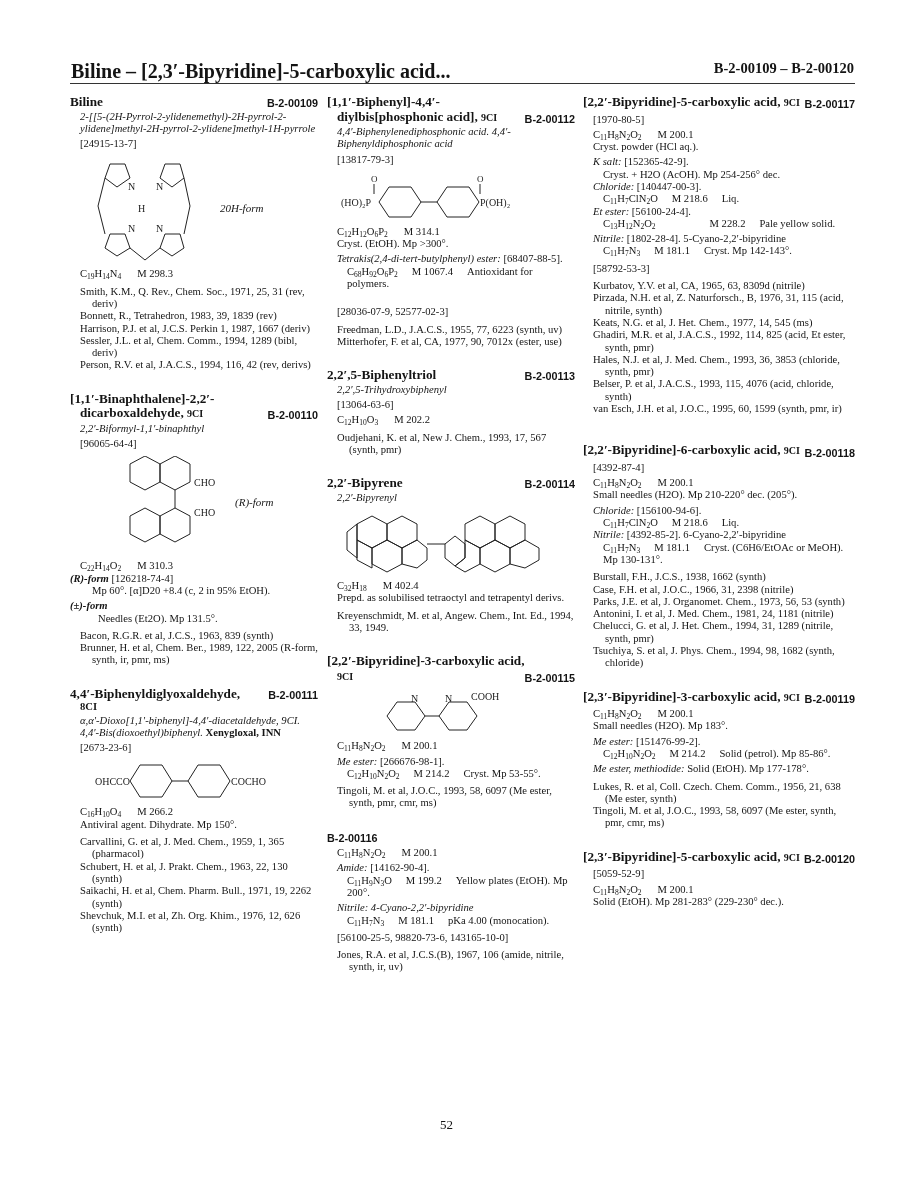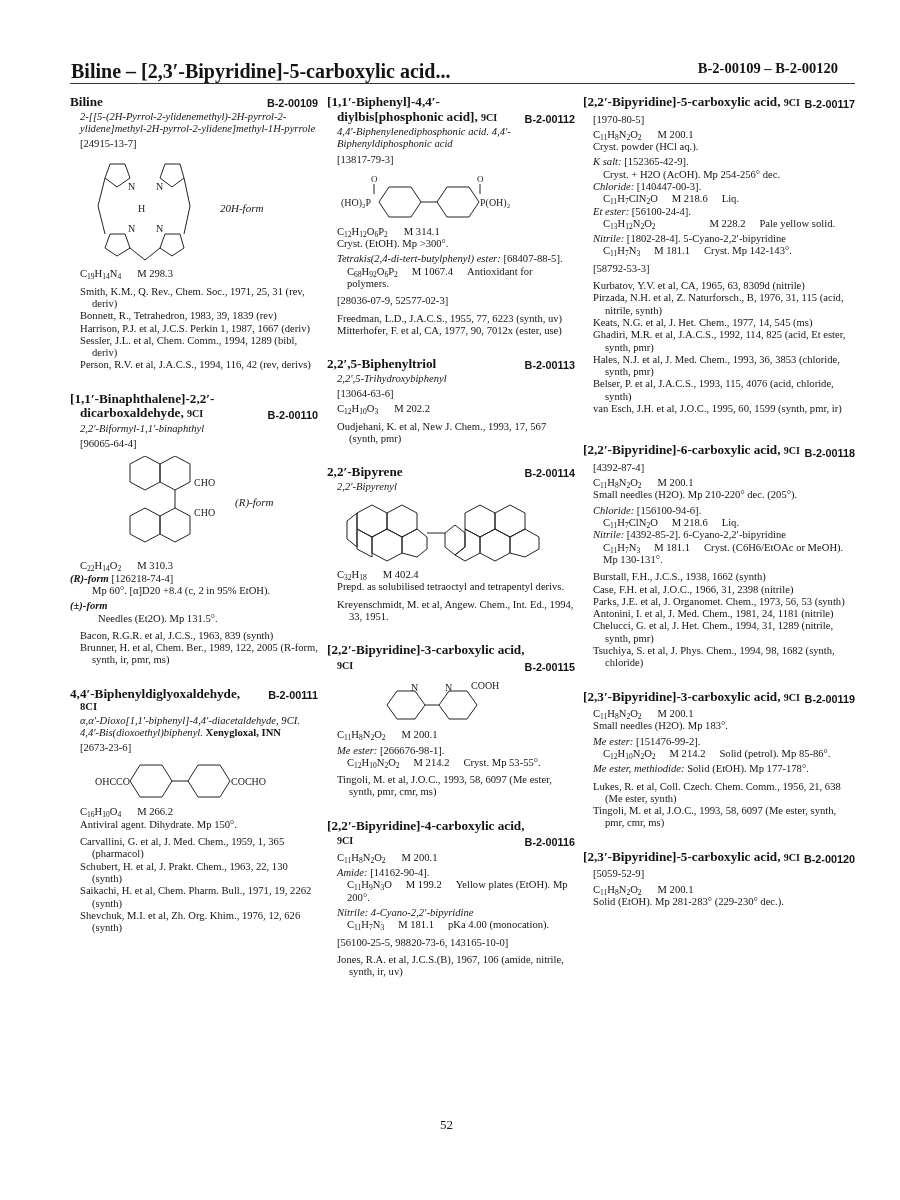--- a/index.html
+++ b/index.html
@@ -1,20 +1,20 @@
 <!DOCTYPE html>
 <html><head>
 <meta charset="utf-8">
 <style>
   html, body { margin:0; padding:0; background:#fff; }
   body { width:900px; height:1200px; position:relative; overflow:hidden;
          font-family:"Liberation Serif", "DejaVu Serif", serif; color:#141414; }
   .page-header { position:absolute; left:71px; top:60px; width:783px; height:22px; }
   .page-header .left { position:absolute; left:0; top:0; font-weight:bold; font-size:20px; }
-  .page-header .right { position:absolute; right:16px; top:0; font-weight:bold; font-size:14.5px; }
+  .page-header .right { position:absolute; right:0; top:0; font-weight:bold; font-size:14.5px; }
   .rule { position:absolute; left:70px; top:83px; width:785px; height:1px; background:#333; }
   .col { position:absolute; top:95px; font-size:10.6px; line-height:12.3px; }
   .col1 { left:70px; width:248px; }
   .col2 { left:327px; width:248px; }
   .col3 { left:583px; width:272px; }
   .entry { margin-bottom:14px; }
   .ehead { display:flex; justify-content:space-between; align-items:flex-end; }
   .ename { font-weight:bold; font-size:13.2px; line-height:14.5px; padding-left:10px; text-indent:-10px; }
   .ename .ci { font-size:10px; font-weight:bold; }
   .ecode { font-family:"Liberation Sans", "DejaVu Sans", sans-serif; font-weight:bold; font-size:10.8px; white-space:nowrap; padding-top:2px; }
@@ -157,21 +157,21 @@
         <polygon points="110,30 120,15 142,15 152,30 142,45 120,45"></polygon>
         <text x="150" y="10" font-size="9" fill="#222" stroke="none">O</text>
         <line x1="153" y1="12" x2="153" y2="22"></line>
         <text x="153" y="34" font-size="10" fill="#222" stroke="none">P(OH)₂</text>
       </svg>
     </div>
     <div class="formula"><span>C<sub>12</sub>H<sub>12</sub>O<sub>6</sub>P<sub>2</sub></span><span class="m">M 314.1</span></div>
     <div class="prop">Cryst. (EtOH). Mp &gt;300°.</div>
     <div class="deriv"><i>Tetrakis(2,4-di-tert-butylphenyl) ester:</i> <span>[68407-88-5].</span></div>
     <div class="prop" style="padding-left:20px;">C<sub>68</sub>H<sub>92</sub>O<sub>6</sub>P<sub>2</sub><span style="margin-left:14px;">M 1067.4</span><span style="margin-left:14px;">Antioxidant for polymers.</span></div>
-    <div class="cas" style="margin-top:5px;">[28036-07-9, 52577-02-3]</div>
+    <div class="cas" style="margin-top:16px;">[28036-07-9, 52577-02-3]</div>
     <div class="refs">
       <div class="ref">Freedman, L.D., J.A.C.S., 1955, 77, 6223 (synth, uv)</div>
       <div class="ref">Mitterhofer, F. et al, CA, 1977, 90, 7012x (ester, use)</div>
     </div>
   </div>
 
   <div class="entry" style="margin-top:20px;">
     <div class="ehead">
         <span class="ename">2,2′,5-Biphenyltriol</span>
         <span class="ecode">B-2-00113</span>
@@ -203,21 +203,21 @@
         <polygon points="138,14 153,6 168,14 168,30 153,38 138,30"></polygon>
         <polygon points="168,14 183,6 198,14 198,30 183,38 168,30"></polygon>
         <polygon points="138,30 153,38 153,54 138,62 128,56 138,48"></polygon>
         <polygon points="153,38 168,30 183,38 183,54 168,62 153,54"></polygon>
         <polygon points="183,38 198,30 212,38 212,50 198,58 183,54"></polygon>
       </svg>
     </div>
     <div class="formula"><span>C<sub>32</sub>H<sub>18</sub></span><span class="m">M 402.4</span></div>
     <div class="ref">Prepd. as solubilised tetraoctyl and tetrapentyl derivs.</div>
     <div class="refs">
-      <div class="ref">Kreyenschmidt, M. et al, Angew. Chem., Int. Ed., 1994, 33, 1951.</div>
+      <div class="ref">Kreyenschmidt, M. et al, Angew. Chem., Int. Ed., 1994, 33, 1949.</div>
     </div>
   </div>
 
   <div class="entry" style="margin-top:20px;">
     <div class="ehead">
         <span class="ename"><span>[2,2′-Bipyridine]-3-carboxylic acid,</span> <span class="ci">9CI</span></span>
         <span class="ecode">B-2-00115</span>
       </div>
     <div class="struct" style="height:46px;">
       <svg width="240" height="46" viewBox="0 0 240 46" fill="none" stroke="#222" stroke-width="1">
@@ -232,21 +232,20 @@
     <div class="formula"><span>C<sub>11</sub>H<sub>8</sub>N<sub>2</sub>O<sub>2</sub></span><span class="m">M 200.1</span></div>
     <div class="deriv"><i>Me ester:</i> <span>[266676-98-1].</span></div>
     <div class="prop" style="padding-left:20px;">C<sub>12</sub>H<sub>10</sub>N<sub>2</sub>O<sub>2</sub><span style="margin-left:14px;">M 214.2</span><span style="margin-left:14px;">Cryst. Mp 53-55°.</span></div>
     <div class="refs">
       <div class="ref">Tingoli, M. et al, J.O.C., 1993, 58, 6097 (Me ester, synth, pmr, cmr, ms)</div>
     </div>
   </div>
 
   <div class="entry" style="margin-top:20px;">
     <div class="ehead">
-        <span class="ename"><span>[2,2′-Bipyridine]-4-carboxylic acid,</span> <span class="ci">9CI</span></span>
         <span class="ecode">B-2-00116</span>
       </div>
     <div class="formula"><span>C<sub>11</sub>H<sub>8</sub>N<sub>2</sub>O<sub>2</sub></span><span class="m">M 200.1</span></div>
     <div class="deriv"><i>Amide:</i> <span>[14162-90-4].</span></div>
     <div class="prop" style="padding-left:20px;">C<sub>11</sub>H<sub>9</sub>N<sub>3</sub>O<span style="margin-left:14px;">M 199.2</span><span style="margin-left:14px;">Yellow plates (EtOH). Mp 200°.</span></div>
     <div class="deriv"><i>Nitrile: 4-Cyano-2,2′-bipyridine</i></div>
     <div class="prop" style="padding-left:20px;">C<sub>11</sub>H<sub>7</sub>N<sub>3</sub><span style="margin-left:14px;">M 181.1</span><span style="margin-left:14px;">pKa 4.00 (monocation).</span></div>
     <div class="cas" style="margin-top:5px;">[56100-25-5, 98820-73-6, 143165-10-0]</div>
     <div class="refs">
       <div class="ref">Jones, R.A. et al, J.C.S.(B), 1967, 106 (amide, nitrile, synth, ir, uv)</div>

